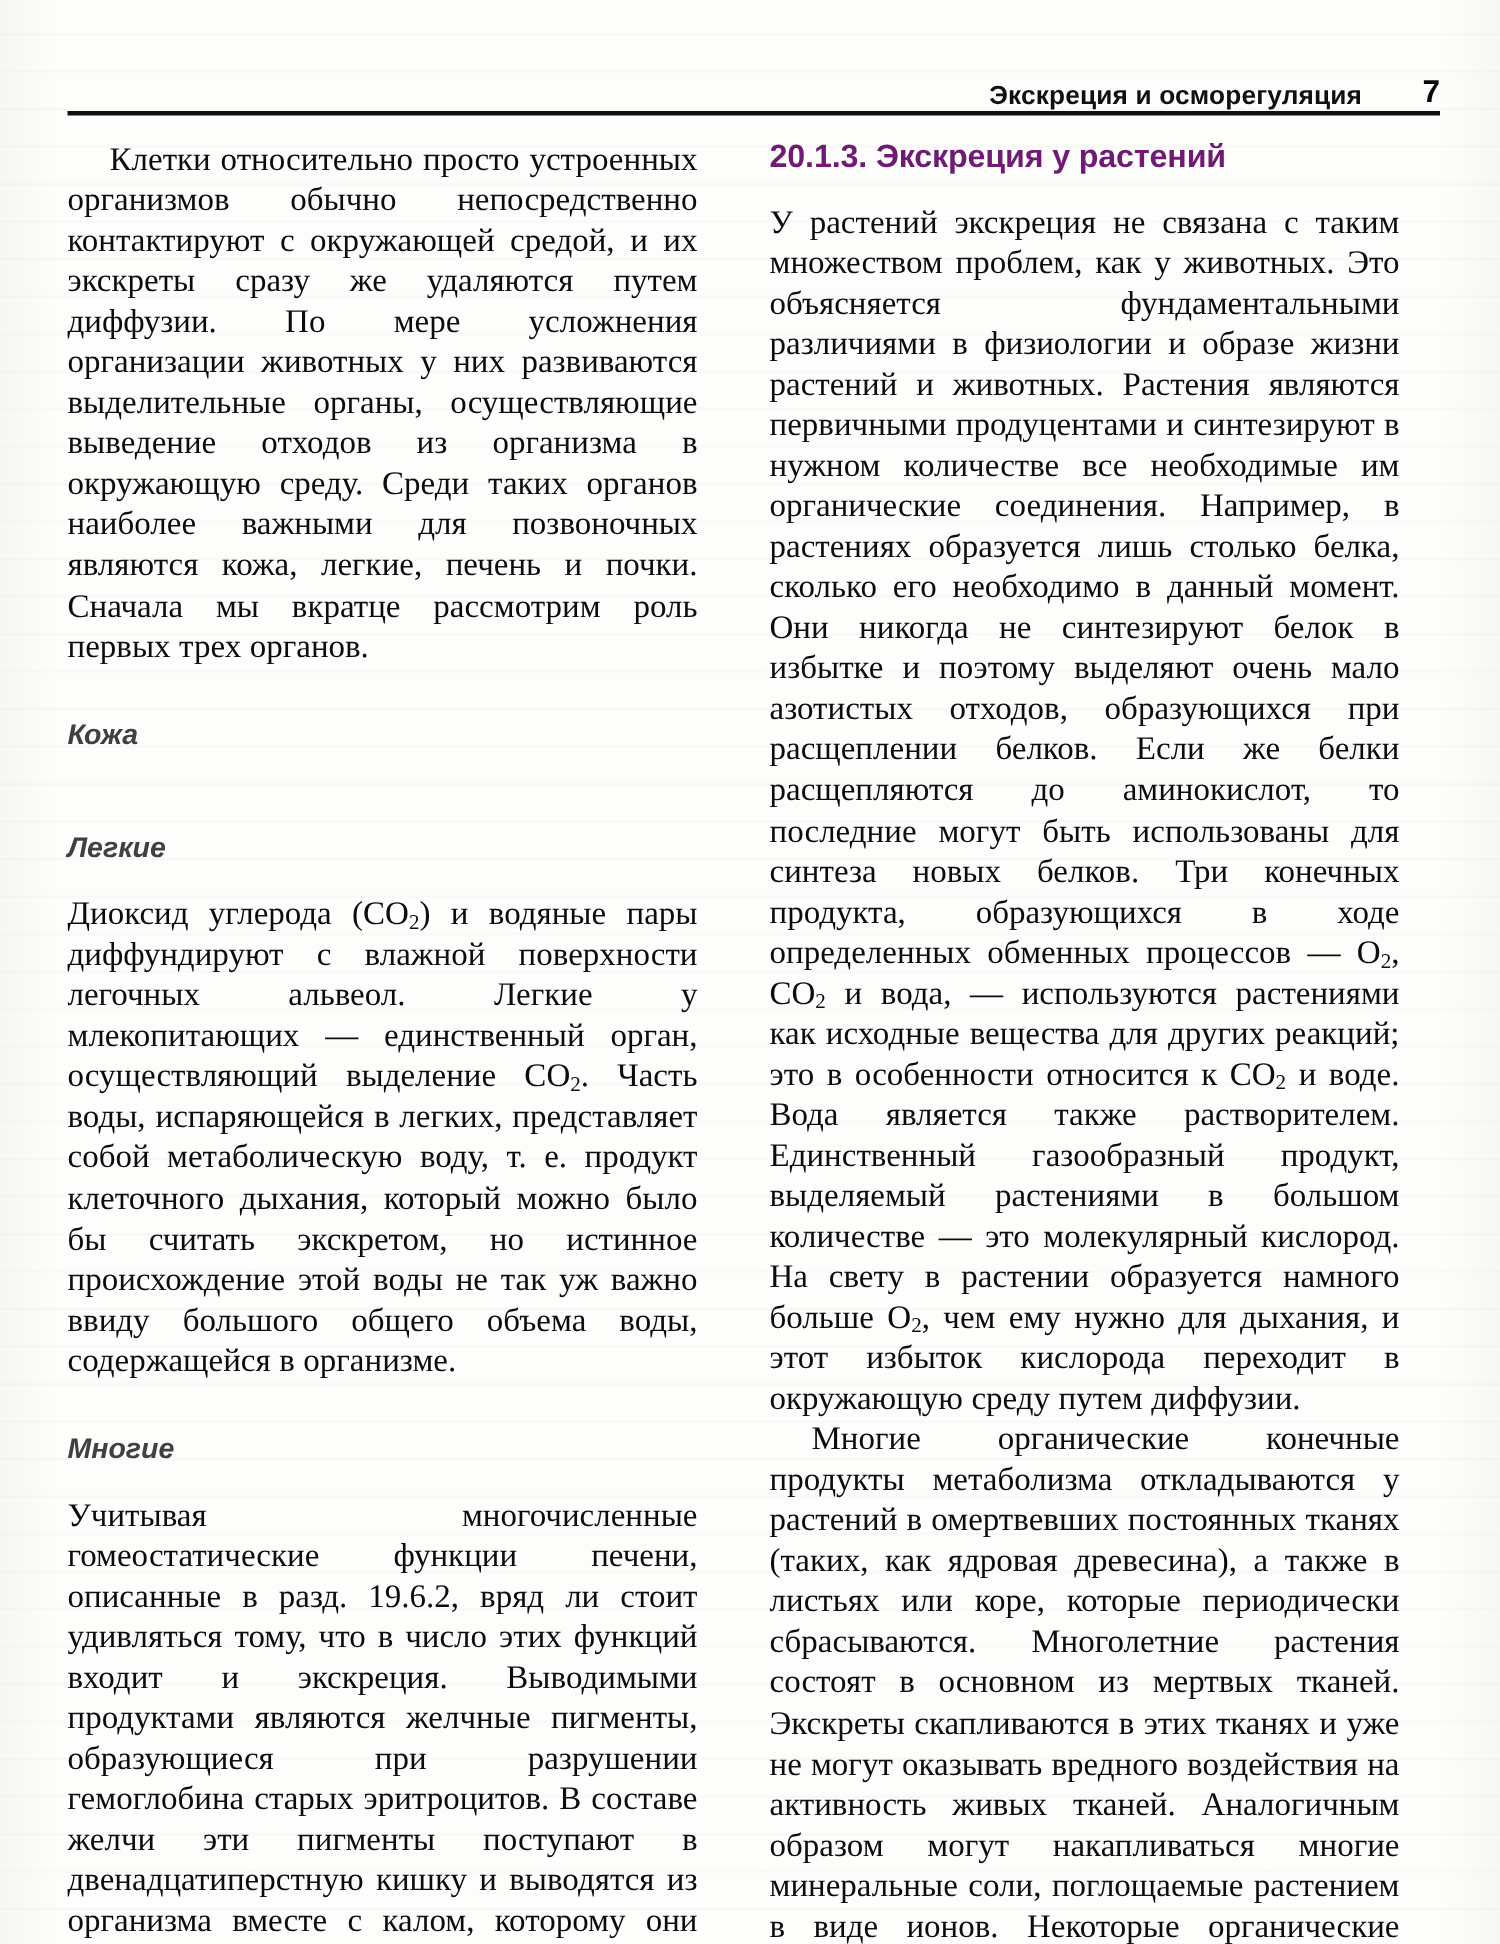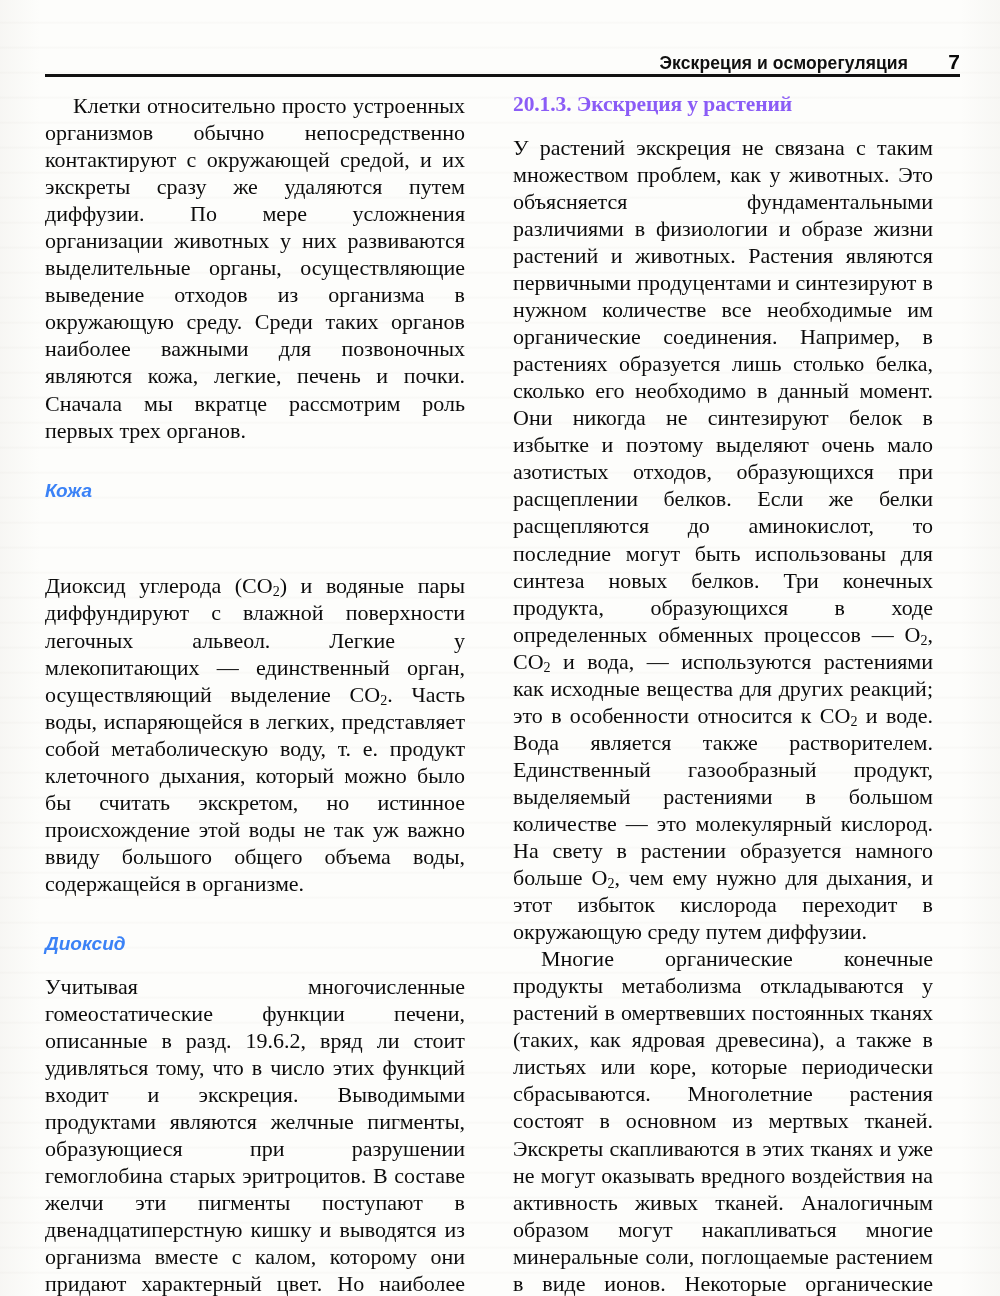--- a/index.html
+++ b/index.html
@@ -88,33 +88,33 @@
     margin-top: 0;
   }
 
   h3.sub {
     margin: 0;
     font-family: "Liberation Sans", "DejaVu Sans", sans-serif;
     font-style: italic;
     font-weight: bold;
     font-size: 19px;
     line-height: 1.2;
-    color: #3b82f6;
+    color: #404040;
   }
   .gap-before-sub { height: 36px; }
   .gap-after-sub  { height: 17px; }
 
   h2.section {
     margin: 0 0 16px 0;
-    font-family: Liberation Serif, serif;
+    font-family: Liberation Sans, sans-serif;
     font-weight: bold;
     font-size: 21.5px;
     line-height: 1.2;
     letter-spacing: -0.1px;
-    color: #8b5cf6;
+    color: #701a75;
   }
 
   sub, sup {
     font-size: 0.64em;
     line-height: 0;
   }
   sub { vertical-align: -0.22em; }
 
   
   .showthrough {
@@ -158,25 +158,26 @@
 
     <div class="col">
 
       <p class="body indent">Клетки относительно просто устроенных организмов обычно непосредственно контактируют с окружающей средой, и их экскреты сразу же удаляются путем диффузии. По мере усложнения организации животных у них развиваются выделительные органы, осуществляющие выведение отходов из организма в окружающую среду. Среди таких органов наиболее важными для позвоночных являются кожа, легкие, печень и почки. Сначала мы вкратце рассмотрим роль первых трех органов.</p>
 
       <div class="gap-before-sub"></div>
       <h3 class="sub">Кожа</h3>
       <div class="gap-after-sub"></div>
 
       <div class="gap-before-sub"></div>
+      <h3 class="sub">Легкие</h3>
       <div class="gap-after-sub"></div>
       <p class="body"><span>Диоксид углерода (CO</span><sub>2</sub><span>) и водяные пары диффундируют с влажной поверхности легочных альвеол. Легкие у млекопитающих — единственный орган, осуществляющий выделение CO</span><sub>2</sub><span>. Часть воды, испаряющейся в легких, представляет собой метаболическую воду, т. е. продукт клеточного дыхания, который можно было бы считать экскретом, но истинное происхождение этой воды не так уж важно ввиду большого общего объема воды, содержащейся в организме.</span></p>
 
       <div class="gap-before-sub"></div>
-      <h3 class="sub">Диоксид</h3>
+      <h3 class="sub">Многие</h3>
       <div class="gap-after-sub"></div>
       <p class="body">Учитывая многочисленные гомеостатические функции печени, описанные в разд. 19.6.2, вряд ли стоит удивляться тому, что в число этих функций входит и экскреция. Выводимыми продуктами являются желчные пигменты, образующиеся при разрушении гемоглобина старых эритроцитов. В составе желчи эти пигменты поступают в двенадцатиперстную кишку и выводятся из организма вместе с калом, которому они придают характерный цвет. Но наиболее важная роль, которую печень играет в процессе  экскреции, — это образование мочевины из избытка аминокислот (разд. 20.4).</p>
 
     </div>
 
     <div class="col">
 
       <h2 class="section">20.1.3. Экскреция у растений</h2>
 
       <p class="body"><span>У растений экскреция не связана с таким множеством проблем, как у животных. Это объясняется фундаментальными различиями в физиологии и образе жизни растений и животных. Растения являются первичными продуцентами и синтезируют в нужном количестве все необходимые им органические соединения. Например, в растениях образуется лишь столько белка, сколько его необходимо в данный момент. Они никогда не синтезируют белок в избытке и поэтому выделяют очень мало азотистых отходов, образующихся при расщеплении белков. Если же белки расщепляются до аминокислот, то последние могут быть использованы для синтеза новых белков. Три конечных продукта, образующихся в ходе определенных обменных процессов — O</span><sub>2</sub><span>, CO</span><sub>2</sub><span> и вода, — используются растениями как исходные вещества для других реакций; это в особенности относится к CO</span><sub>2</sub><span> и воде. Вода является также растворителем. Единственный газообразный продукт, выделяемый растениями в большом количестве — это молекулярный кислород. На свету в растении образуется намного больше O</span><sub>2</sub><span>, чем ему нужно для дыхания, и этот избыток кислорода переходит в окружающую среду путем диффузии.</span></p>

